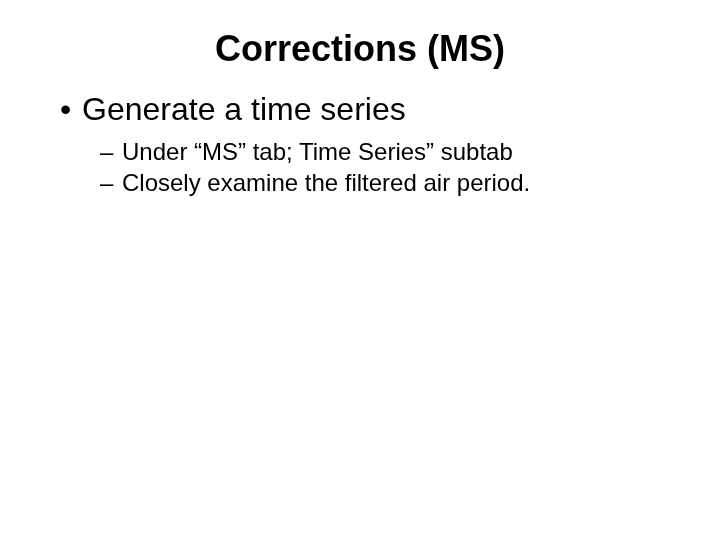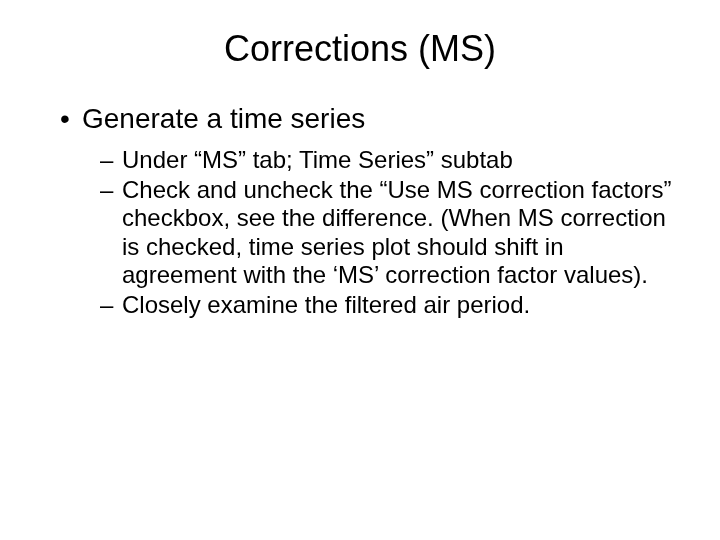--- a/index.html
+++ b/index.html
@@ -12,26 +12,26 @@
   }
   .slide {
     width: 720px;
     height: 540px;
     position: relative;
     padding: 20px 40px 20px 40px;
   }
   .title {
     text-align: center;
     font-size: 36px;
-    font-weight: 400;
+    font-weight: 700;
     margin-top: 8px;
-    margin-bottom: 32px;
+    margin-bottom: 20px;
   }
   .level1 {
-    font-size: 28px;
+    font-size: 32px;
     margin-left: 20px;
     margin-bottom: 10px;
     line-height: 1.2;
   }
   .level1 .bullet {
     display: inline-block;
     width: 22px;
     vertical-align: top;
   }
   .level2 {
@@ -69,23 +69,20 @@
   <h1 class="title">Corrections (MS)</h1>
 
   <div class="level1">
     <span class="bullet">•</span><span>Generate a time series</span>
   </div>
 
   <div class="level2">
     <span class="dash">–</span><span>Under “MS” tab; Time Series” subtab</span>
   </div>
 
-  <div class="level2">
-    <span class="dash">–</span><span>Check and uncheck the “Use MS correction factors” checkbox, see the difference. (When MS correction is checked, time series plot should shift in agreement with the ‘MS’ correction factor values).</span>
-  </div>
 
   <div class="level2">
     <span class="dash">–</span><span>Closely examine the filtered air period.</span>
   </div>
 
 
 
 </div>
 
 </body></html>

